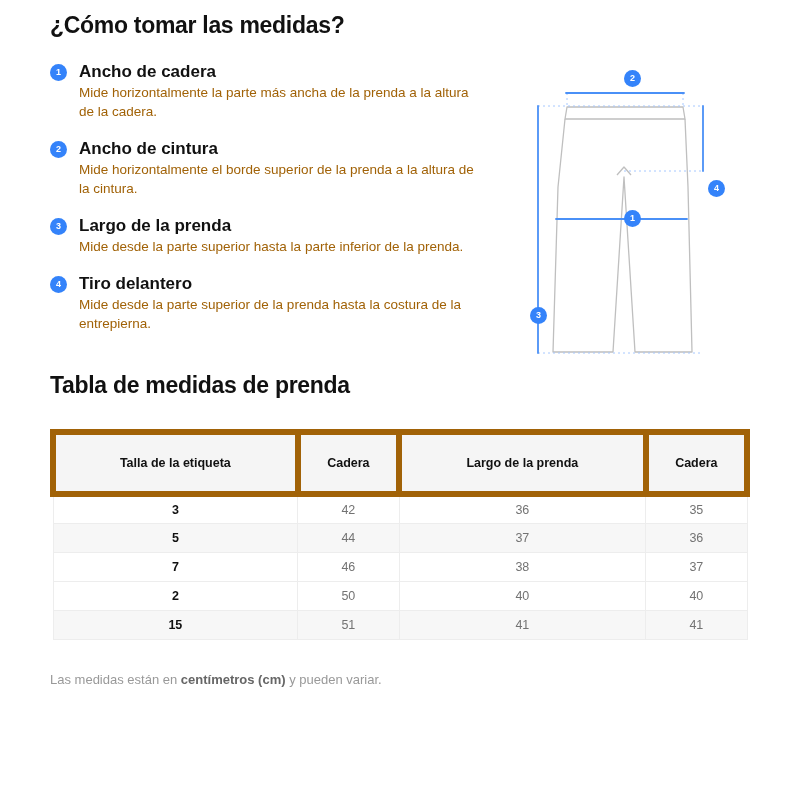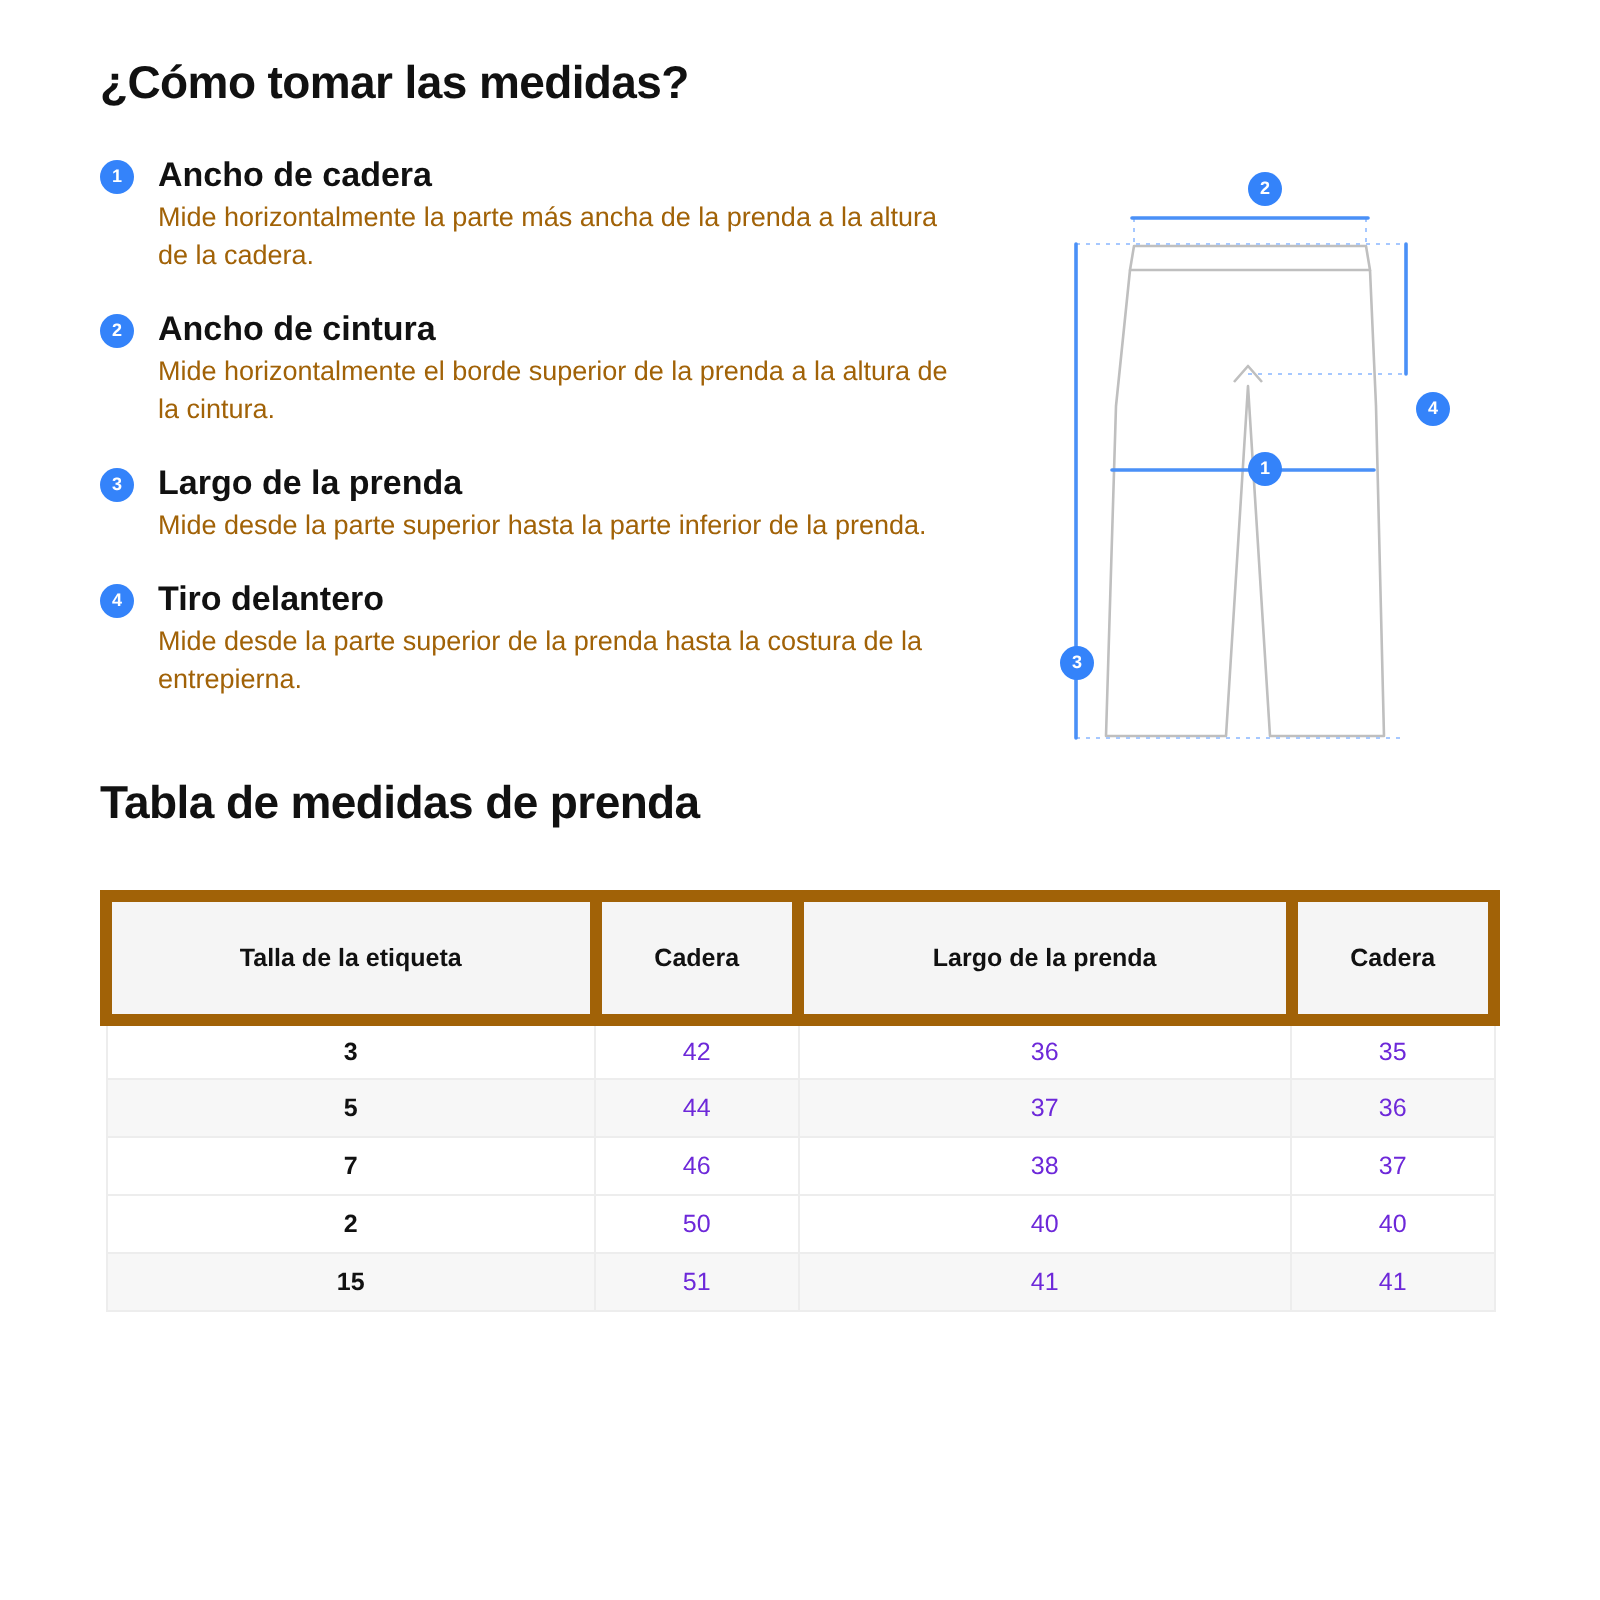--- a/index.html
+++ b/index.html
@@ -20,21 +20,21 @@
     padding: 0 50px;
   }
 
   
   .section-title {
     font-size: 23px;
     font-weight: bold;
     letter-spacing: -0.3px;
     color: #111111;
   }
-  #title-how { padding-top: 28px; }
+  #title-how { padding-top: 12px; }
 
   
   .top-area {
     display: flex;
     align-items: flex-start;
     margin-top: 24px;
   }
 
   .steps { width: 470px; }
 
@@ -116,21 +116,21 @@
     color: #111111;
     height: 62px;
     border: 6px solid #a16207;
     text-align: center;
   }
 
   tbody td {
     height: 29px;
     border: 1px solid #ededed;
     text-align: center;
-    color: #6d28d9;
+    color: #737373;
     font-size: 12.5px;
   }
 
   tbody td.size-cell {
     font-weight: bold;
     color: #111111;
   }
 
   tbody tr.odd td { background: #ffffff; }
   tbody tr.even td { background: #f7f7f7; }
@@ -279,14 +279,17 @@
       </tr>
       <tr class="even">
         <td class="size-cell">15</td>
         <td>51</td>
         <td>41</td>
         <td>41</td>
       </tr>
     </tbody>
   </table>
 
+  <div class="footnote">
+    <span>Las medidas están en </span><b>centímetros (cm)</b><span> y pueden variar.</span>
+  </div>
 
 </div>
 
 </body></html>

